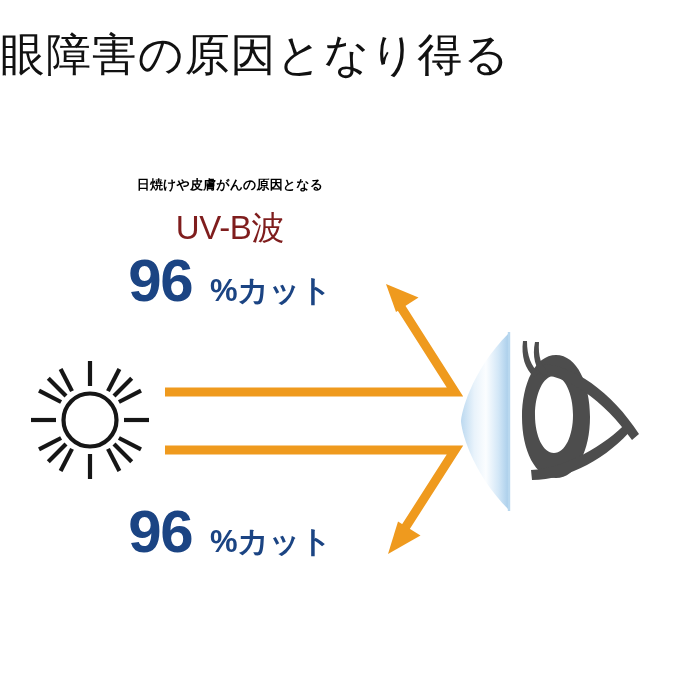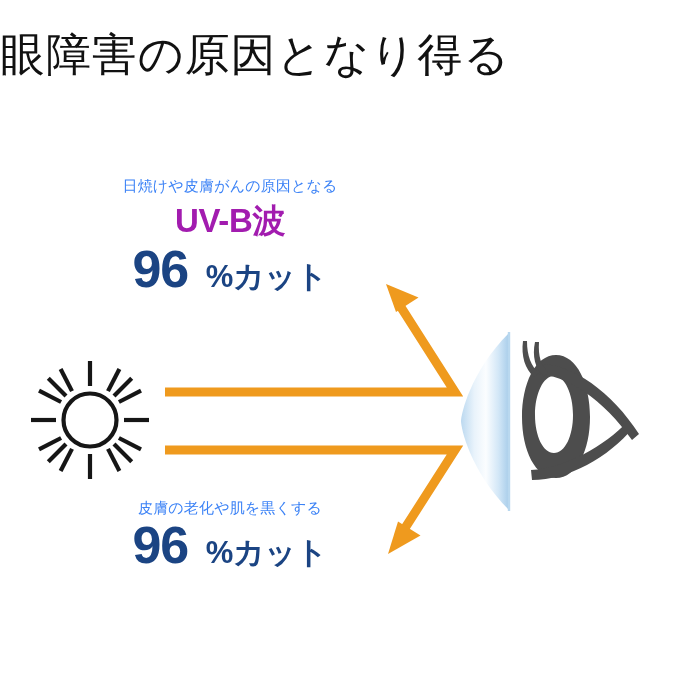--- a/index.html
+++ b/index.html
@@ -36,44 +36,44 @@
   .uv-block {
     position: absolute;
     width: 360px;
     text-align: center;
     color: #1b4483;
   }
   .uv-b { left: 50px; top: 178px; }
   .uv-a { left: 50px; top: 500px; }
 
   .uv-caption {
-    font-size: 15px;
-    font-weight: 400;
+    font-size: 13px;
+    font-weight: 700;
     letter-spacing: 0.01em;
     line-height: 1.1;
     white-space: nowrap;
-    color: #3b82f6;
+    color: #000000;
   }
   .uv-name {
     font-size: 33px;
-    font-weight: 700;
+    font-weight: 400;
     line-height: 1.22;
     letter-spacing: -0.01em;
-    margin-top: 6px;
-    white-space: nowrap;
-    color: #a21caf;
+    margin-top: 16px;
+    white-space: nowrap;
+    color: #7f1d1d;
   }
   .uv-figure {
     margin-top: 2px;
     line-height: 1;
     white-space: nowrap;
     display: block;
   }
   .uv-number {
-    font-size: 52px;
+    font-size: 60px;
     font-weight: 700;
     letter-spacing: -0.025em;
     color: #1b4483;
     vertical-align: baseline;
   }
   .uv-unit {
     font-size: 31px;
     font-weight: 700;
     letter-spacing: -0.01em;
     color: #1b4483;
@@ -101,21 +101,20 @@
 
   <div class="uv-block uv-b">
     <div class="uv-caption">日焼けや皮膚がんの原因となる</div>
     <div class="uv-name">UV-B波</div>
     <div class="uv-figure">
       <span class="uv-number">96</span><span class="uv-unit">%カット</span>
     </div>
   </div>
 
   <div class="uv-block uv-a">
-    <div class="uv-caption">皮膚の老化や肌を黒くする</div>
     <div class="uv-figure">
       <span class="uv-number">96</span><span class="uv-unit">%カット</span>
     </div>
   </div>
 
   <svg id="artwork" viewBox="0 0 700 700" xmlns="http://www.w3.org/2000/svg">
 
     <defs>
       <linearGradient id="lensGrad" x1="0" y1="0" x2="1" y2="0">
         <stop offset="0%" stop-color="#bcd9f0"></stop>

